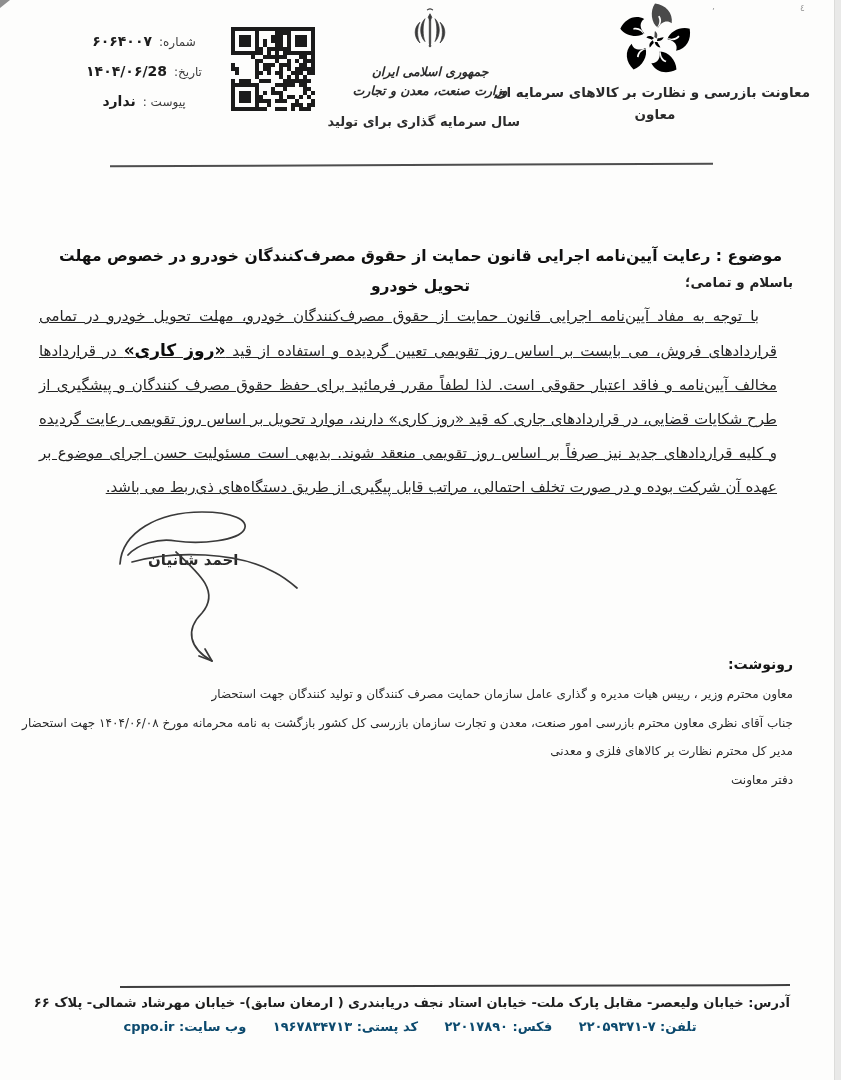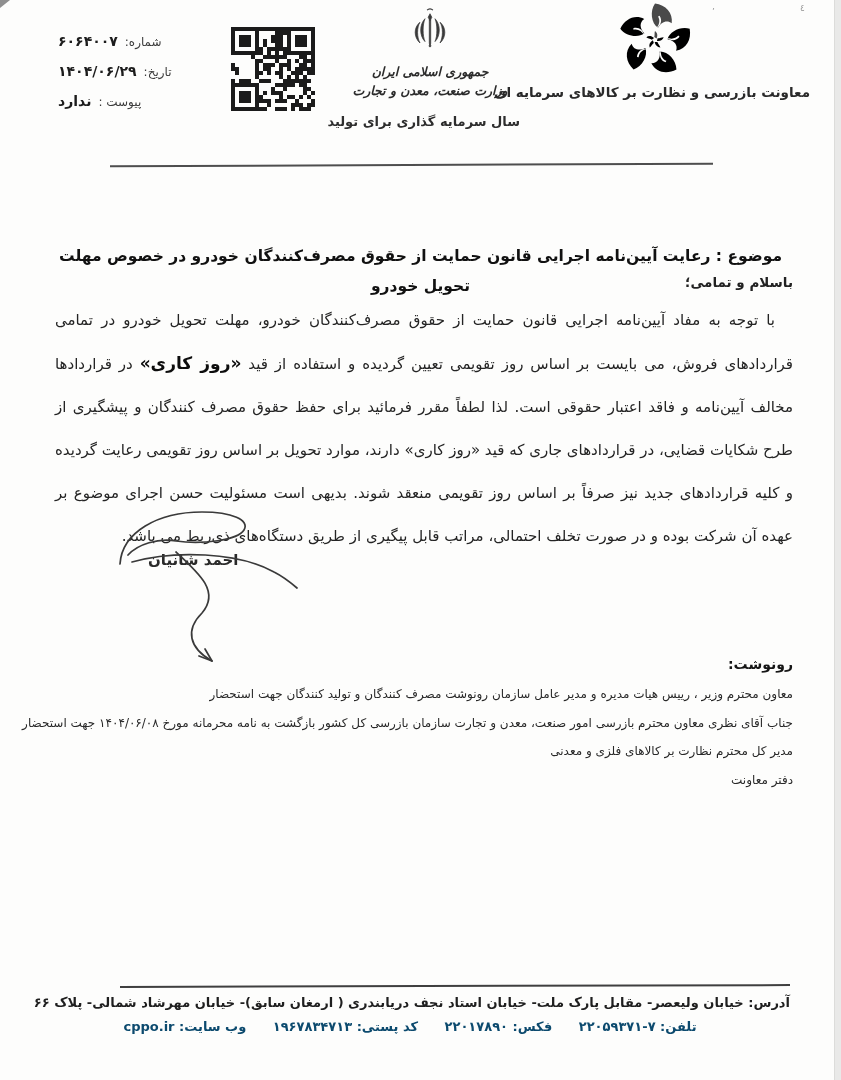--- a/index.html
+++ b/index.html
@@ -3,40 +3,40 @@
 <meta charset="utf-8">
 <style>
   html,body{margin:0;padding:0;background:#9a9a9a;}
   .page{position:relative;width:841px;height:1080px;background:#fdfdfc;overflow:hidden;
         font-family:"DejaVu Sans",sans-serif;color:#222;}
   .edge-r{position:absolute;right:0;top:0;width:6px;height:100%;background:#e9e9e8;border-left:1px solid #dcdcda;}
   .corner-tl{position:absolute;left:0;top:0;width:10px;height:8px;background:#8f8f8f;
              clip-path:polygon(0 0,100% 0,0 100%);}
   .speck{position:absolute;color:#9a9a9a;font-size:9px;}
   
-  .meta{position:absolute;left:58px;top:26px;width:172px;direction:rtl;text-align:left;}
+  .meta{position:absolute;left:58px;top:26px;width:172px;direction:rtl;text-align:center;}
   .meta-row{height:30px;line-height:30px;white-space:nowrap;}
   .meta-label{font-size:12px;color:#3c3c3c;}
   .meta-value{font-size:14px;font-weight:bold;color:#1c1c1c;margin-right:7px;}
   .qr{position:absolute;left:231px;top:26px;width:84px;height:86px;}
   .gov{position:absolute;left:340px;top:8px;width:180px;text-align:center;direction:rtl;}
   .gov-callig{font-family:"DejaVu Serif",serif;font-style:italic;font-weight:bold;
               font-size:12.5px;line-height:19px;color:#2b2b2b;}
   .gov-slogan{margin-top:14px;font-size:13px;font-weight:bold;color:#2e2e2e;white-space:nowrap;}
   .org{position:absolute;left:500px;top:2px;width:310px;text-align:center;direction:rtl;}
   .org-line{font-size:13.5px;font-weight:bold;color:#2a2a2a;line-height:21.5px;white-space:nowrap;}
   .rule-top{position:absolute;left:110px;top:164px;width:603px;height:2px;background:#4e4e4e;
             transform:rotate(-0.25deg);}
   
   .subject{position:absolute;left:48px;top:241px;width:745px;direction:rtl;text-align:center;
            font-size:15.5px;font-weight:bold;color:#111;line-height:30px;}
   .greeting{position:absolute;left:48px;top:274px;width:745px;direction:rtl;text-align:right;
             font-size:13.5px;font-weight:bold;color:#222;}
-  .body-text{position:absolute;left:55px;top:299px;width:738px;direction:rtl;
-             text-align:justify;font-size:15px;line-height:43px;color:#242424;}
+  .body-text{position:absolute;left:39px;top:299px;width:738px;direction:rtl;
+             text-align:justify;font-size:15px;line-height:34px;color:#242424;text-decoration:underline;}
   .body-text p{margin:0;text-indent:18px;}
   .emph{font-weight:bold;font-size:17px;color:#0d0d0d;}
   .sig-name{position:absolute;left:148px;top:551px;font-size:15px;font-weight:bold;color:#2a2a2a;
             direction:rtl;}
   .sig-svg{position:absolute;left:92px;top:500px;pointer-events:none;}
   
   .cc{position:absolute;left:55px;top:656px;width:738px;direction:rtl;text-align:right;}
   .cc-title{font-size:14px;font-weight:bold;color:#161616;margin-bottom:8px;}
   .cc-item{font-size:12px;color:#282828;line-height:28.5px;white-space:nowrap;}
   
@@ -55,21 +55,21 @@
   <div class="corner-tl"></div>
   <div class="edge-r"></div>
   <div class="speck" style="left:712px;top:6px;">٬</div>
   <div class="speck" style="left:800px;top:3px;">٤</div>
 
   <div class="meta">
     <div class="meta-row">
       <span class="meta-label">شماره:</span><span class="meta-value">۶۰۶۴۰۰۷</span>
     </div>
     <div class="meta-row">
-      <span class="meta-label">تاریخ:</span><span class="meta-value">۱۴۰۴/۰۶/۲۹</span>
+      <span class="meta-label">تاریخ:</span><span class="meta-value">۱۴۰۴/۰۶/28</span>
     </div>
     <div class="meta-row">
       <span class="meta-label">پیوست :</span><span class="meta-value">ندارد</span>
     </div>
   </div>
 
   <div class="qr">
     <svg id="qrsvg" width="84" height="86" viewBox="0 0 21 21" shape-rendering="crispEdges">
         <rect x="0" y="0" width="21" height="21" fill="#fdfdfc"></rect>
         <rect x="7" y="0" width="1" height="1" fill="#1b1b1b"></rect>
@@ -257,20 +257,21 @@
           <path d="M56,18 C60,24 58,31 51,35 C56,30 57,24 54,19 Z" fill="#fdfdfc"></path>
           <path d="M50,38 C53,40 54,44 52,48 L49,46 C50,43 49,40 50,38 Z"></path>
         </g>
       </g>
       <use href="#blade" transform="rotate(72 50 50)"></use>
       <use href="#blade" transform="rotate(144 50 50)"></use>
       <use href="#blade" transform="rotate(216 50 50)"></use>
       <use href="#blade" transform="rotate(288 50 50)"></use>
     </svg>
     <div class="org-line">معاونت بازرسی و نظارت بر کالاهای سرمایه ای</div>
+    <div class="org-line">معاون</div>
   </div>
 
   <div class="rule-top"></div>
 
   <div class="subject">موضوع : رعایت آیین‌نامه اجرایی قانون حمایت از حقوق مصرف‌کنندگان خودرو در خصوص مهلت تحویل خودرو</div>
   <div class="greeting">باسلام و تمامی؛</div>
 
   <div class="body-text">
     <p><span>با توجه به مفاد آیین‌نامه اجرایی قانون حمایت از حقوق مصرف‌کنندگان خودرو، مهلت تحویل خودرو در تمامی قراردادهای فروش، می بایست بر اساس روز تقویمی تعیین گردیده و استفاده از قید </span><span class="emph">«روز کاری»</span><span> در قراردادها مخالف آیین‌نامه و فاقد اعتبار حقوقی است. لذا لطفاً مقرر فرمائید برای حفظ حقوق مصرف کنندگان و پیشگیری از طرح شکایات قضایی، در قراردادهای جاری که قید «روز کاری» دارند، موارد تحویل بر اساس روز تقویمی رعایت گردیده و کلیه قراردادهای جدید نیز صرفاً بر اساس روز تقویمی منعقد شوند. بدیهی است مسئولیت حسن اجرای موضوع بر عهده آن شرکت بوده و در صورت تخلف احتمالی، مراتب قابل پیگیری از طریق دستگاه‌های ذی‌ربط می باشد.</span></p>
   </div>
@@ -280,21 +281,21 @@
     <g fill="none" stroke="#3a3a3a" stroke-width="1.7" stroke-linecap="round">
       <path d="M28,64 C30,32 66,12 110,12 C140,12 158,20 152,30 C146,40 110,45 84,41 C66,38 46,44 36,55"></path>
       <path d="M40,62 C82,50 146,52 182,72 C190,76 198,82 205,88"></path>
       <path d="M84,52 C108,74 128,92 110,113 C93,130 97,148 120,161"></path>
       <path d="M120,161 L107,156 M120,161 L113,149"></path>
     </g>
   </svg>
 
   <div class="cc">
     <div class="cc-title">رونوشت:</div>
-    <div class="cc-item">معاون محترم وزیر ، رییس هیات مدیره و مدیر عامل سازمان رونوشت مصرف کنندگان و تولید کنندگان جهت استحضار</div>
+    <div class="cc-item">معاون محترم وزیر ، رییس هیات مدیره و گذاری عامل سازمان حمایت مصرف کنندگان و تولید کنندگان جهت استحضار</div>
     <div class="cc-item">جناب آقای نظری معاون محترم بازرسی امور صنعت، معدن و تجارت سازمان بازرسی کل کشور بازگشت به نامه محرمانه مورخ ۱۴۰۴/۰۶/۰۸ جهت استحضار</div>
     <div class="cc-item">مدیر کل محترم نظارت بر کالاهای فلزی و معدنی</div>
     <div class="cc-item">دفتر معاونت</div>
   </div>
 
   <div class="rule-bottom"></div>
   <div class="addr">آدرس: خیابان ولیعصر- مقابل پارک ملت- خیابان استاد نجف دریابندری ( ارمغان سابق)- خیابان مهرشاد شمالی- پلاک ۶۶</div>
   <div class="contacts">
     <span>تلفن: ۷-۲۲۰۵۹۳۷۱</span>
     <span>فکس: ۲۲۰۱۷۸۹۰</span>

